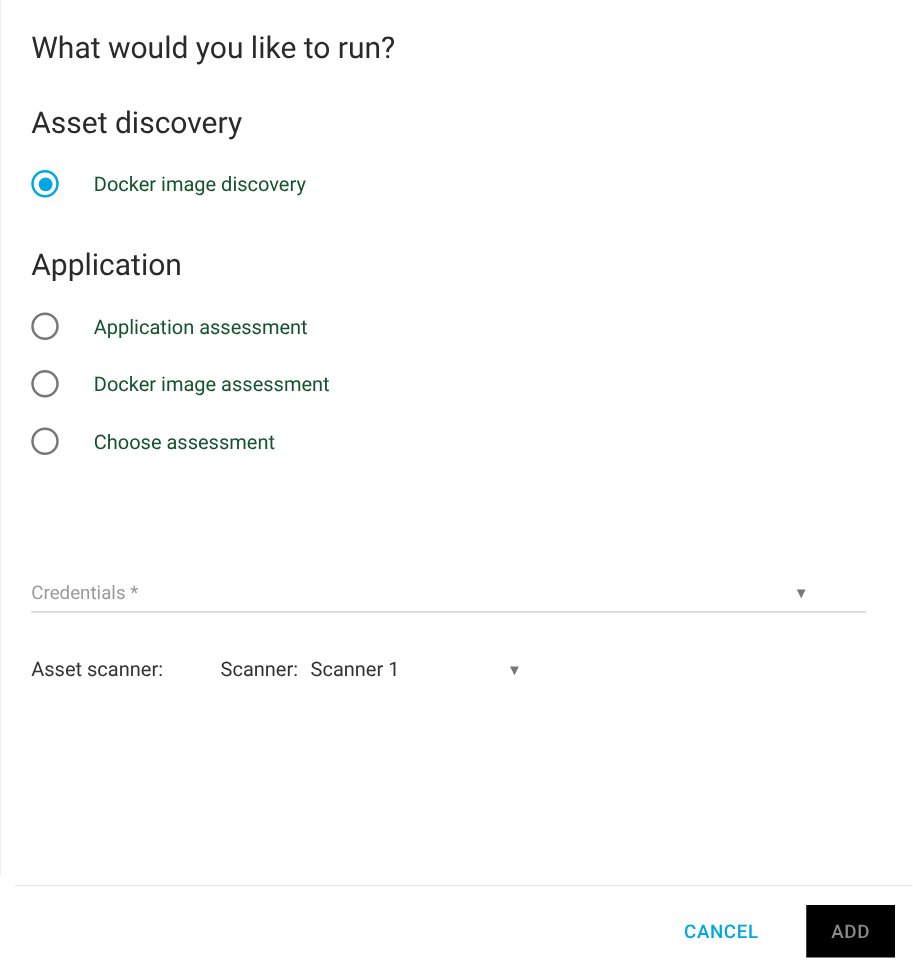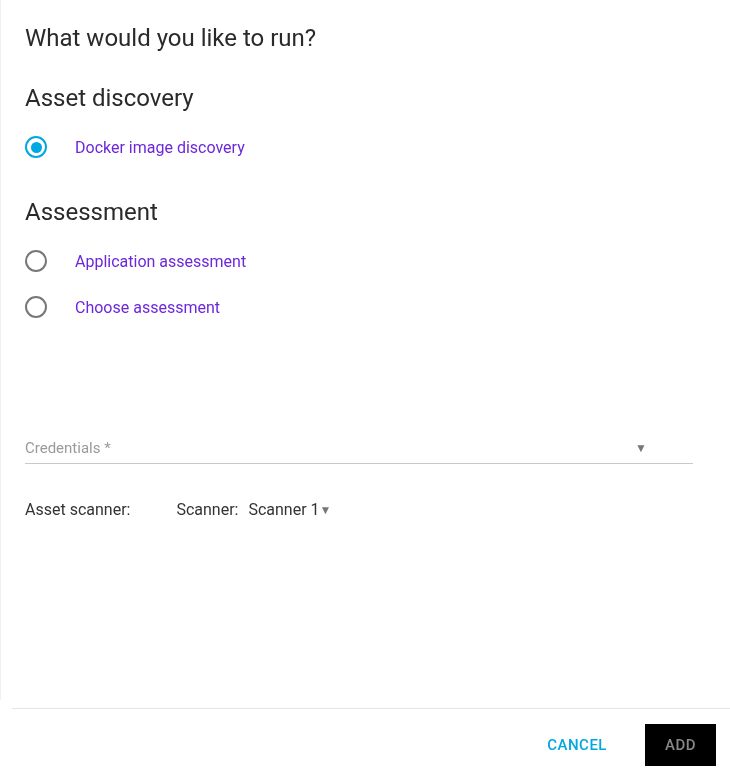--- a/index.html
+++ b/index.html
@@ -55,28 +55,27 @@
       border-color: #00a7e1;
     }
     .radio-inner {
       width: 11px;
       height: 11px;
       border-radius: 50%;
       background: #00a7e1;
     }
     .radio-label {
       font-size: 16px;
-      color: #6d28d9;
+      color: #14532d;
     }
     .spacer {
       height: 60px;
     }
     .form-row {
       margin-bottom: 36px;
-      margin-top: 20px;
     }
     .credentials-row {
       display: flex;
       align-items: center;
       border-bottom: 1px solid #c9c9c9;
       padding-bottom: 6px;
       position: relative;
     }
     .credentials-label {
       font-size: 15px;
@@ -94,20 +93,21 @@
       align-items: center;
       gap: 46px;
     }
     .scanner-label-main {
       font-size: 16px;
       color: #333;
     }
     .scanner-select {
       display: flex;
       align-items: center;
+      gap: 86px;
     }
     .scanner-prefix {
       font-size: 16px;
       color: #333;
       margin-right: 6px;
     }
     .scanner-value {
       font-size: 16px;
       color: #333;
     }
@@ -155,25 +155,29 @@
   <div class="section-label">Asset discovery</div>
   <div class="radio-group">
     <div class="radio-item">
       <span class="radio-circle selected">
         <span class="radio-inner"></span>
       </span>
       <span class="radio-label">Docker image discovery</span>
     </div>
   </div>
 
-  <div class="section-label">Assessment</div>
+  <div class="section-label">Application</div>
   <div class="radio-group">
     <div class="radio-item">
       <span class="radio-circle"></span>
       <span class="radio-label">Application assessment</span>
+    </div>
+    <div class="radio-item">
+      <span class="radio-circle"></span>
+      <span class="radio-label">Docker image assessment</span>
     </div>
     <div class="radio-item">
       <span class="radio-circle"></span>
       <span class="radio-label">Choose assessment</span>
     </div>
   </div>
 
   <div class="spacer"></div>
 
   <div class="form-row">

